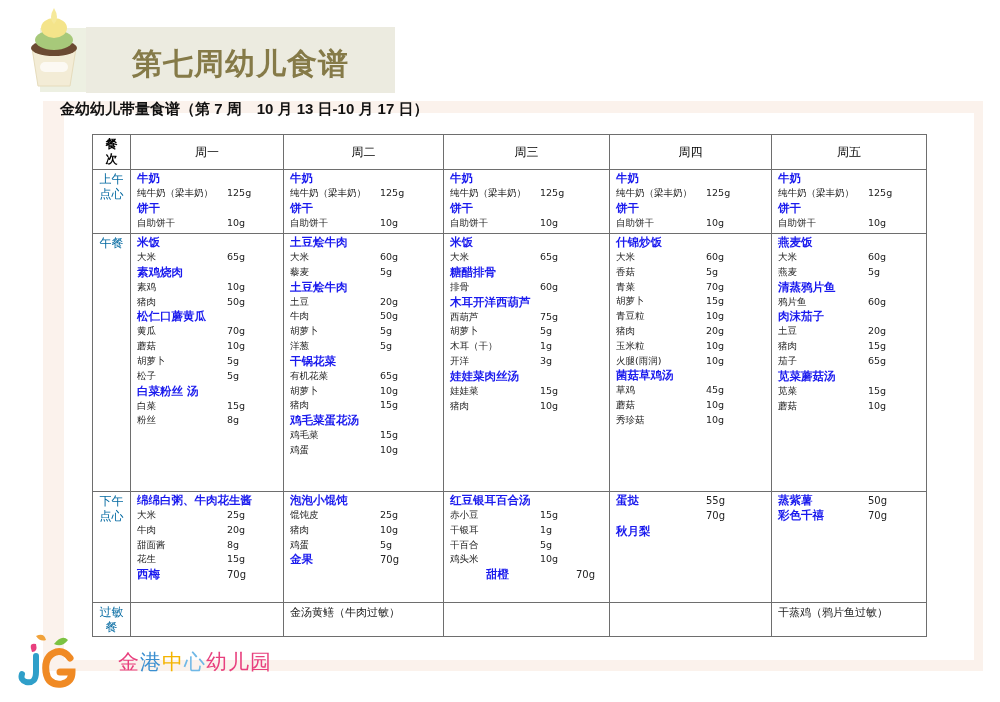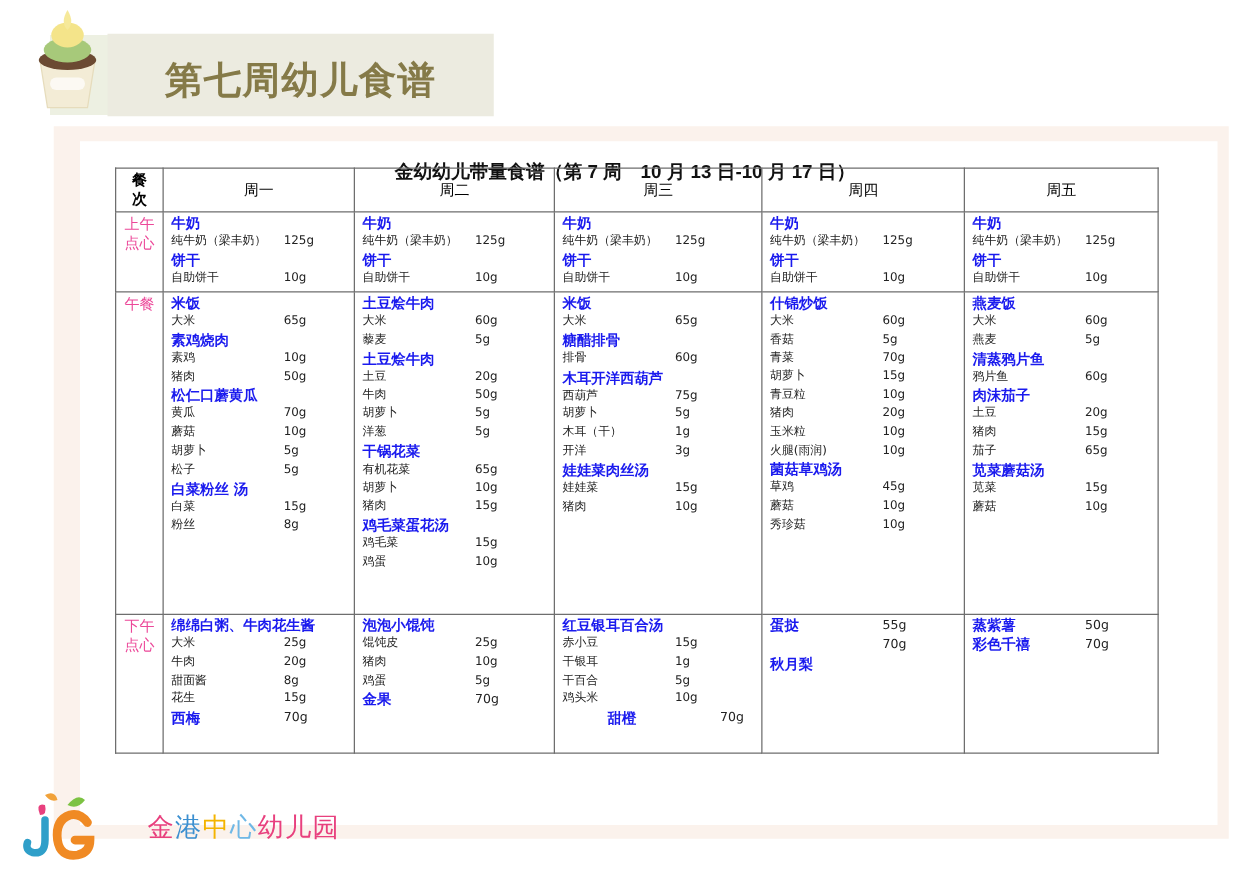--- a/index.html
+++ b/index.html
@@ -3,25 +3,25 @@
 <meta charset="utf-8">
 <style>
   html,body{margin:0;padding:0;}
   body{width:1000px;height:702px;background:#ffffff;position:relative;overflow:hidden;font-family:"DejaVu Sans",sans-serif;}
   .title-band{position:absolute;left:86px;top:27px;width:309px;height:66px;background:#ecebe0;}
   .title-band-left{position:absolute;left:40px;top:28px;width:50px;height:64px;background:#edf0e2;}
   .page-title{position:absolute;left:132px;top:44px;font-size:30px;font-weight:bold;color:#857a48;letter-spacing:1px;font-family:"DejaVu Sans",sans-serif;}
   .cupcake{position:absolute;left:24px;top:4px;width:60px;height:84px;}
   .frame{position:absolute;left:43px;top:101px;width:940px;height:570px;background:#fbf2ec;}
   .frame-inner{position:absolute;left:64px;top:113px;width:910px;height:547px;background:#ffffff;}
-  .doc-title{position:absolute;left:60px;top:128px;width:880px;text-align:center;font-size:15px;font-weight:bold;color:#111;font-family:"Liberation Sans",sans-serif;}
+  .doc-title{position:absolute;left:60px;top:100px;width:880px;text-align:left;font-size:15px;font-weight:bold;color:#111;font-family:"Liberation Sans",sans-serif;}
   table.menu{position:absolute;left:92px;top:134px;width:834px;border-collapse:collapse;table-layout:fixed;font-family:"DejaVu Sans",sans-serif;}
   table.menu td, table.menu th{border:1px solid #6e6e6e;vertical-align:top;padding:0;}
   table.menu th{font-weight:normal;font-size:12px;height:34px;vertical-align:middle;font-family:"DejaVu Serif",serif;}
-  .rowlabel{font-size:12px;text-align:center;line-height:15px;padding-top:2px !important;color:#ec4899;}
+  .rowlabel{font-size:12px;text-align:center;line-height:15px;padding-top:2px !important;color:#0369a1;}
   .hdr-label{font-size:12px;line-height:15px;text-align:center;font-family:"DejaVu Serif",serif;font-weight:bold;}
   .cell{padding:1px 4px 0 6px !important;}
   .dish{color:#1a1aee;font-weight:bold;font-size:11.5px;line-height:15px;white-space:nowrap;display:flex;}
   .dish .q{color:#222;font-weight:normal;font-size:10px;}
   .ing{font-size:9.5px;color:#222;line-height:14.8px;display:flex;white-space:nowrap;}
   .ing .n{width:90px;display:inline-block;}
   .ing .q{display:inline-block;}
   .dish .n{display:inline-block;}
   .allergy{font-size:11px;color:#222;padding:2px 4px 0 6px !important;}
   .logo{position:absolute;left:18px;top:632px;width:60px;height:60px;}
@@ -505,20 +505,31 @@
           <div class="dish">
             <span class="n" style="width: 90px;">蒸紫薯</span>
             <span class="q">50g</span>
           </div>
           <div class="dish">
             <span class="n" style="width: 90px;">彩色千禧</span>
             <span class="q">70g</span>
           </div>
         </td>
       </tr>
+      <tr style="height: 34px;">
+        <td class="rowlabel">
+          <div>过敏</div>
+          <div>餐</div>
+        </td>
+        <td class="allergy"></td>
+        <td class="allergy">金汤黄鳝（牛肉过敏）</td>
+        <td class="allergy"></td>
+        <td class="allergy"></td>
+        <td class="allergy">干蒸鸡（鸦片鱼过敏）</td>
+      </tr>
     </tbody>
 </table>
 
 <svg class="logo" viewBox="0 0 60 60">
   <path d="M18 4 Q26 0 28 8 Q22 10 18 4Z" fill="#f1a23a"></path>
   <path d="M36 12 Q44 2 50 8 Q44 16 36 12Z" fill="#7cc242"></path>
   <path d="M14 20 Q10 10 18 12 Q20 20 14 20Z" fill="#e8407e"></path>
   <path d="M18 24 L18 40 Q18 52 8 50 Q2 48 4 42" fill="none" stroke="#2f9fc9" stroke-width="6" stroke-linecap="round"></path>
   <path d="M52 26 Q46 18 38 20 Q26 24 28 40 Q30 54 44 52 Q54 50 54 40 L42 40" fill="none" stroke="#f08a24" stroke-width="7" stroke-linecap="round"></path>
 </svg>

